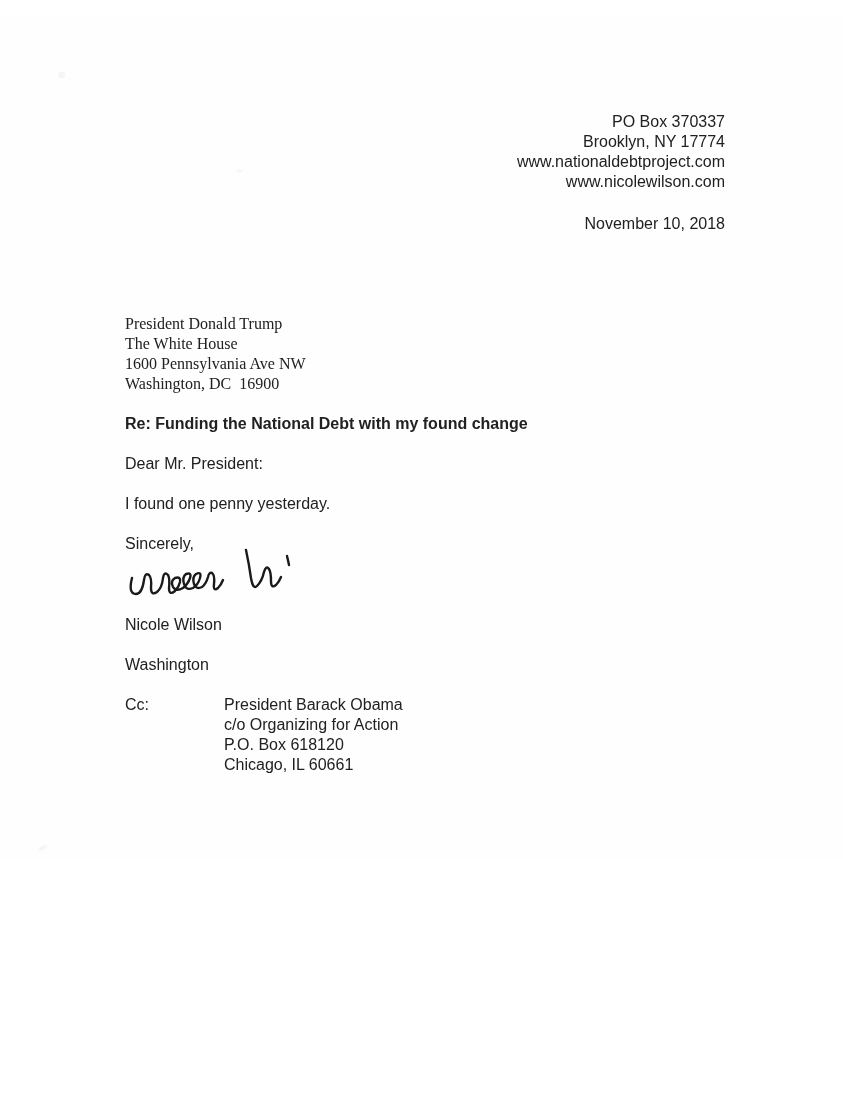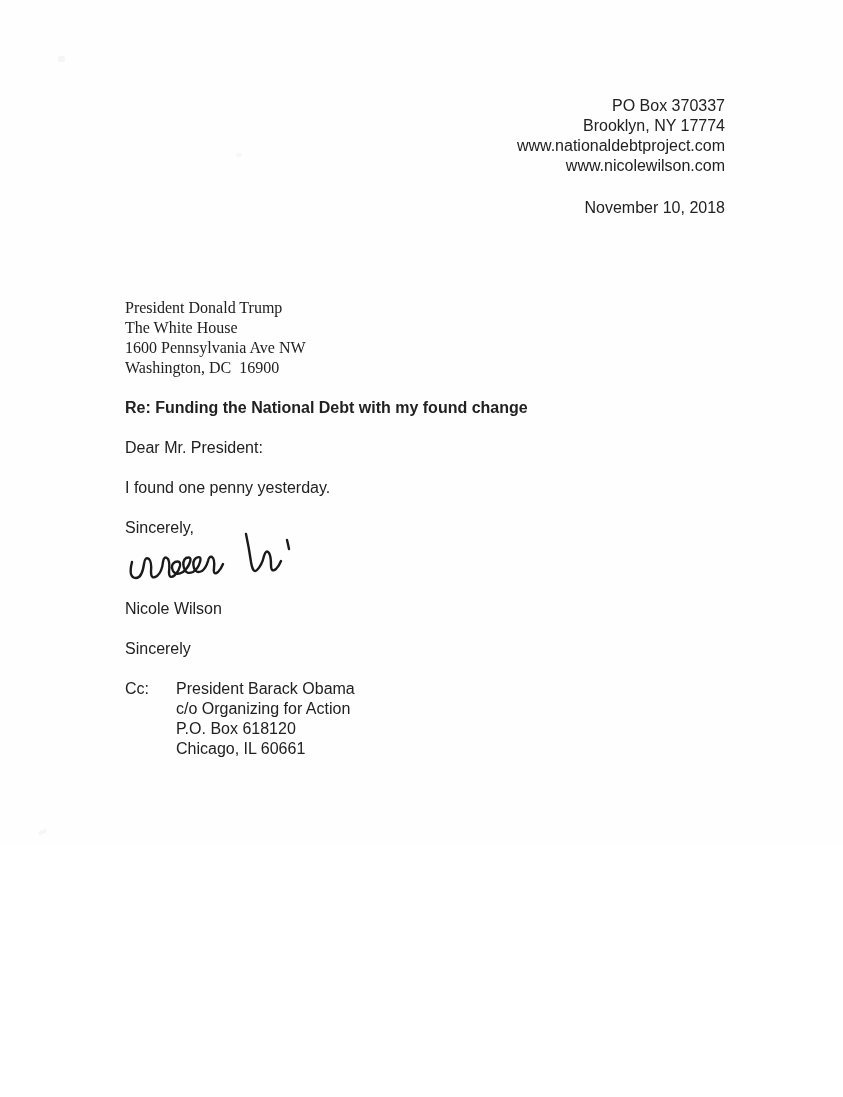--- a/index.html
+++ b/index.html
@@ -10,20 +10,21 @@
   .page {
     position: relative;
     width: 843px;
     height: 844px;
     background: #fefefe;
     font-family: "Liberation Sans", sans-serif;
     font-size: 16px;
     line-height: 20px;
     color: #212121;
     overflow: hidden;
+    margin-top: 16px;
   }
   .abs { position: absolute; }
   .line { white-space: pre-wrap; }
   .sender-block {
     top: 96px;
     right: 118px;
     text-align: right;
   }
   .date-line {
     top: 198px;
@@ -48,20 +49,21 @@
     left: 118px;
     width: 200px;
     height: 70px;
   }
   .signer     { top: 599px; left: 125px; }
   .enclosure  { top: 639px; left: 125px; }
   .cc-block {
     top: 679px;
     left: 125px;
     display: flex;
+    gap: 48px;
   }
   .cc-label { width: 51px; flex: 0 0 51px; }
   .scan-artifact {
     position: absolute;
     background: #ededed;
     border-radius: 2px;
   }
   .artifact-1 { top: 56px; left: 58px; width: 7px; height: 6px; opacity: .55; }
   .artifact-2 { top: 830px; left: 38px; width: 9px; height: 4px; opacity: .45; transform: rotate(-25deg); }
   .artifact-3 { top: 153px; left: 236px; width: 6px; height: 4px; opacity: .4; }
@@ -108,21 +110,21 @@
       Q78,46 84,43 Q88,40 90,33 Q91,28 94,29 Q97,31 96,40 Q95,48 100,44
       Q103,41 105,36"></path>
     <path d="M128,6
       Q131,20 133,34 Q135,46 139,42 Q144,37 146,28 Q148,21 151,25
       Q153,28 153,37 Q153,45 158,41 Q161,38 163,33"></path>
     <path d="M169,12 Q170,16 171,21"></path>
   </svg>
 
   <div class="abs signer line">Nicole Wilson</div>
 
-  <div class="abs enclosure line">Sincerely</div>
+  <div class="abs enclosure line">Washington</div>
 
   <div class="abs cc-block">
     <div class="cc-label line">Cc:</div>
     <div class="cc-lines">
       <div class="line">President Barack Obama</div>
       <div class="line">c/o Organizing for Action</div>
       <div class="line">P.O. Box 618120</div>
       <div class="line">Chicago, IL 60661</div>
     </div>
   </div>

